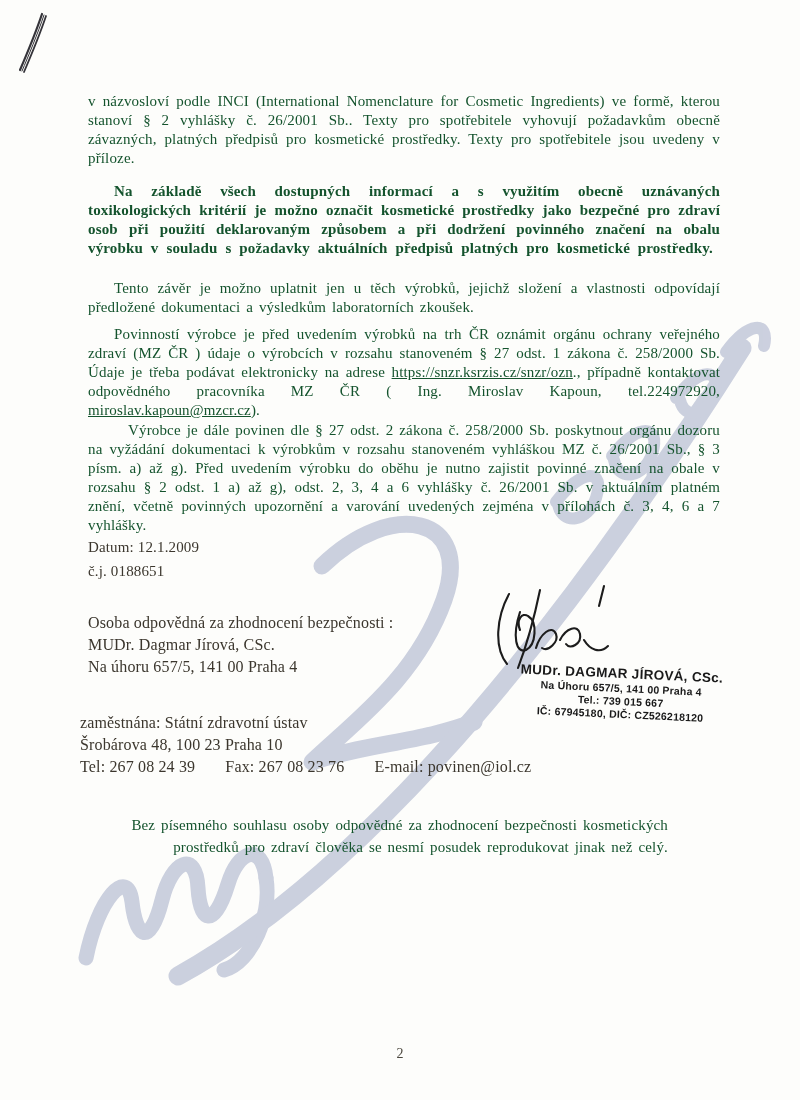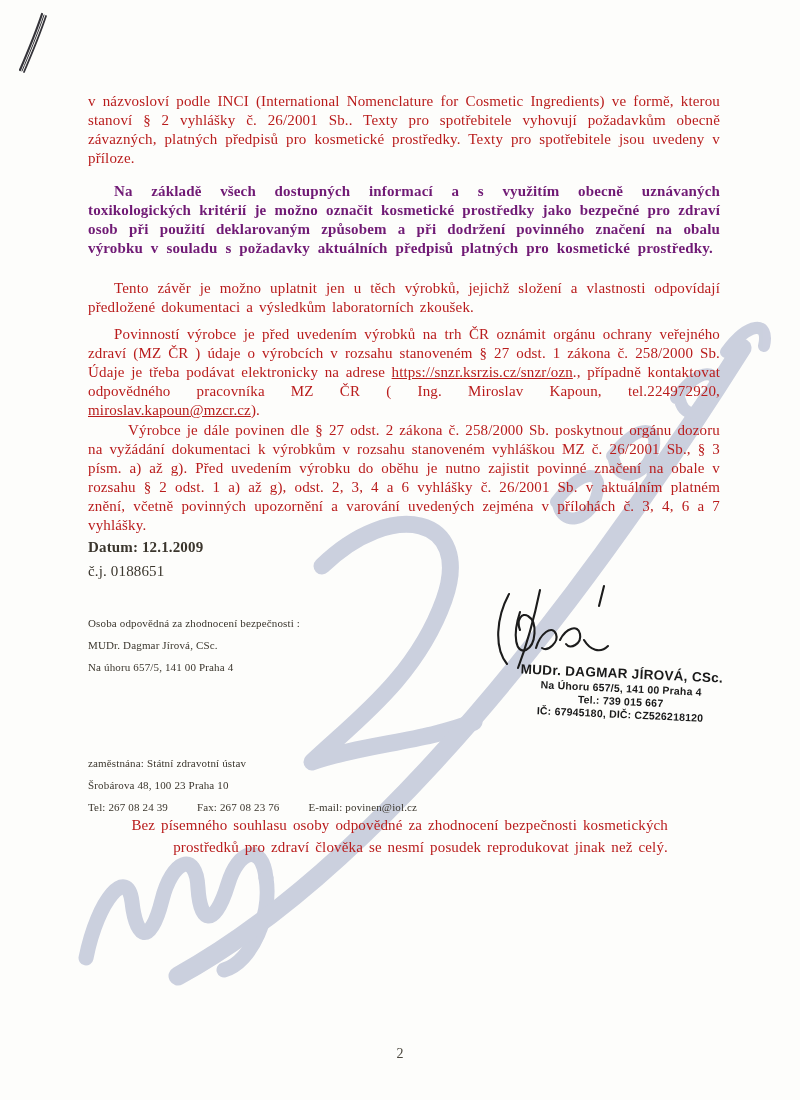--- a/index.html
+++ b/index.html
@@ -11,34 +11,34 @@
     overflow:hidden;
     font-family:"Liberation Serif", serif;
     color:#3b362d;
   }
   .abs{position:absolute;}
   .para{
     left:88px;width:632px;
     font-size:15px;line-height:19px;
     letter-spacing:0.15px;word-spacing:2px;
     text-align:justify;
-    color:#b91c1c;
+    color:#14532d;
   }
   .indent{text-indent:26px;}
   .indent-lg{text-indent:40px;}
-  .bold-para{font-weight:bold;color:#701a75;word-spacing:4px;}
+  .bold-para{font-weight:bold;color:#14532d;word-spacing:4px;}
   .u{text-decoration:underline;}
   .line{
     left:88px;
     font-size:15px;line-height:22px;
     letter-spacing:0.15px;
     white-space:nowrap;
     color:#3b362d;
   }
-  .block .ln{font-size:11px;line-height:22px;letter-spacing:0.15px;white-space:nowrap;}
+  .block .ln{font-size:16px;line-height:22px;letter-spacing:0.15px;white-space:nowrap;}
   .gap-seg{margin-right:26px;}
   .stamp{
     left:488px;top:666px;width:266px;
     transform:rotate(2.6deg);
     text-align:center;
     font-family:"Liberation Sans", sans-serif;
     font-weight:bold;
     color:#191919;
   }
   .stamp .s1{font-size:13.5px;line-height:16px;letter-spacing:0.3px;}
@@ -88,21 +88,21 @@
   <div class="abs para bold-para indent" style="top:182px;">Na základě všech dostupných informací a s využitím obecně uznávaných toxikologických kritérií je možno označit kosmetické prostředky jako bezpečné pro zdraví osob při použití deklarovaným způsobem a při dodržení povinného značení na obalu výrobku v souladu s požadavky aktuálních předpisů platných pro kosmetické prostředky.</div>
 
   <div class="abs para indent" style="top:279px;">Tento závěr je možno uplatnit jen u těch výrobků, jejichž složení a vlastnosti odpovídají předložené dokumentaci a výsledkům laboratorních zkoušek.</div>
 
   <div class="abs para indent" style="top:325px;">
     <span>Povinností výrobce je před uvedením výrobků na trh ČR oznámit orgánu ochrany veřejného zdraví (MZ ČR ) údaje o výrobcích v rozsahu stanoveném § 27 odst. 1 zákona č. 258/2000 Sb. Údaje je třeba podávat elektronicky na adrese </span><span class="u">https://snzr.ksrzis.cz/snzr/ozn</span><span>., případně kontaktovat odpovědného pracovníka MZ ČR ( Ing. Miroslav Kapoun, tel.224972920, </span><span class="u">miroslav.kapoun@mzcr.cz</span><span>).</span>
   </div>
 
   <div class="abs para indent-lg" style="top:421px;">Výrobce je dále povinen dle § 27 odst. 2 zákona č. 258/2000 Sb. poskytnout orgánu dozoru na vyžádání dokumentaci k výrobkům v rozsahu stanoveném vyhláškou MZ č. 26/2001 Sb., § 3 písm. a) až g). Před uvedením výrobku do oběhu je nutno zajistit povinné značení na obale v rozsahu § 2 odst. 1 a) až g), odst. 2, 3, 4 a 6 vyhlášky č. 26/2001 Sb. v aktuálním platném znění, včetně povinných upozornění a varování uvedených zejména v přílohách č. 3, 4, 6 a 7 vyhlášky.</div>
 
-  <div class="abs line" style="top:536px;font-weight:bold;">Datum: 12.1.2009</div>
+  <div class="abs line" style="top:536px;">Datum: 12.1.2009</div>
   <div class="abs line" style="top:560px;">č.j. 0188651</div>
 
   <div class="abs block" style="left:88px;top:612px;">
     <div class="ln">Osoba odpovědná za zhodnocení bezpečnosti :</div>
     <div class="ln">MUDr. Dagmar Jírová, CSc.</div>
     <div class="ln">Na úhoru 657/5, 141 00  Praha 4</div>
   </div>
 
   <svg class="abs" style="left:470px;top:575px;" width="160" height="100" viewBox="0 0 160 100">
     <g stroke="#1c1c1c" fill="none" stroke-width="2.1" stroke-linecap="round">
@@ -116,21 +116,21 @@
     </g>
   </svg>
 
   <div class="abs stamp">
     <div class="s1">MUDr. DAGMAR JÍROVÁ, CSc.</div>
     <div class="s2">Na Úhoru 657/5, 141 00 Praha 4</div>
     <div class="s2">Tel.: 739 015 667</div>
     <div class="s2">IČ: 67945180, DIČ: CZ526218120</div>
   </div>
 
-  <div class="abs block" style="left:88px;top:712px;margin-top:40px;">
+  <div class="abs block" style="left:80px;top:712px;">
     <div class="ln">zaměstnána: Státní zdravotní ústav</div>
     <div class="ln">Šrobárova 48, 100 23  Praha 10</div>
     <div class="ln">
       <span class="gap-seg">Tel: 267 08 24 39</span>
       <span class="gap-seg">Fax: 267 08 23 76</span>
       <span>E-mail: povinen@iol.cz</span>
     </div>
   </div>
 
   <div class="abs para" style="top:814px;width:580px;text-align:right;line-height:22px;">Bez písemného souhlasu osoby odpovědné za zhodnocení bezpečnosti kosmetických prostředků pro zdraví člověka se nesmí posudek reprodukovat jinak než celý.</div>

